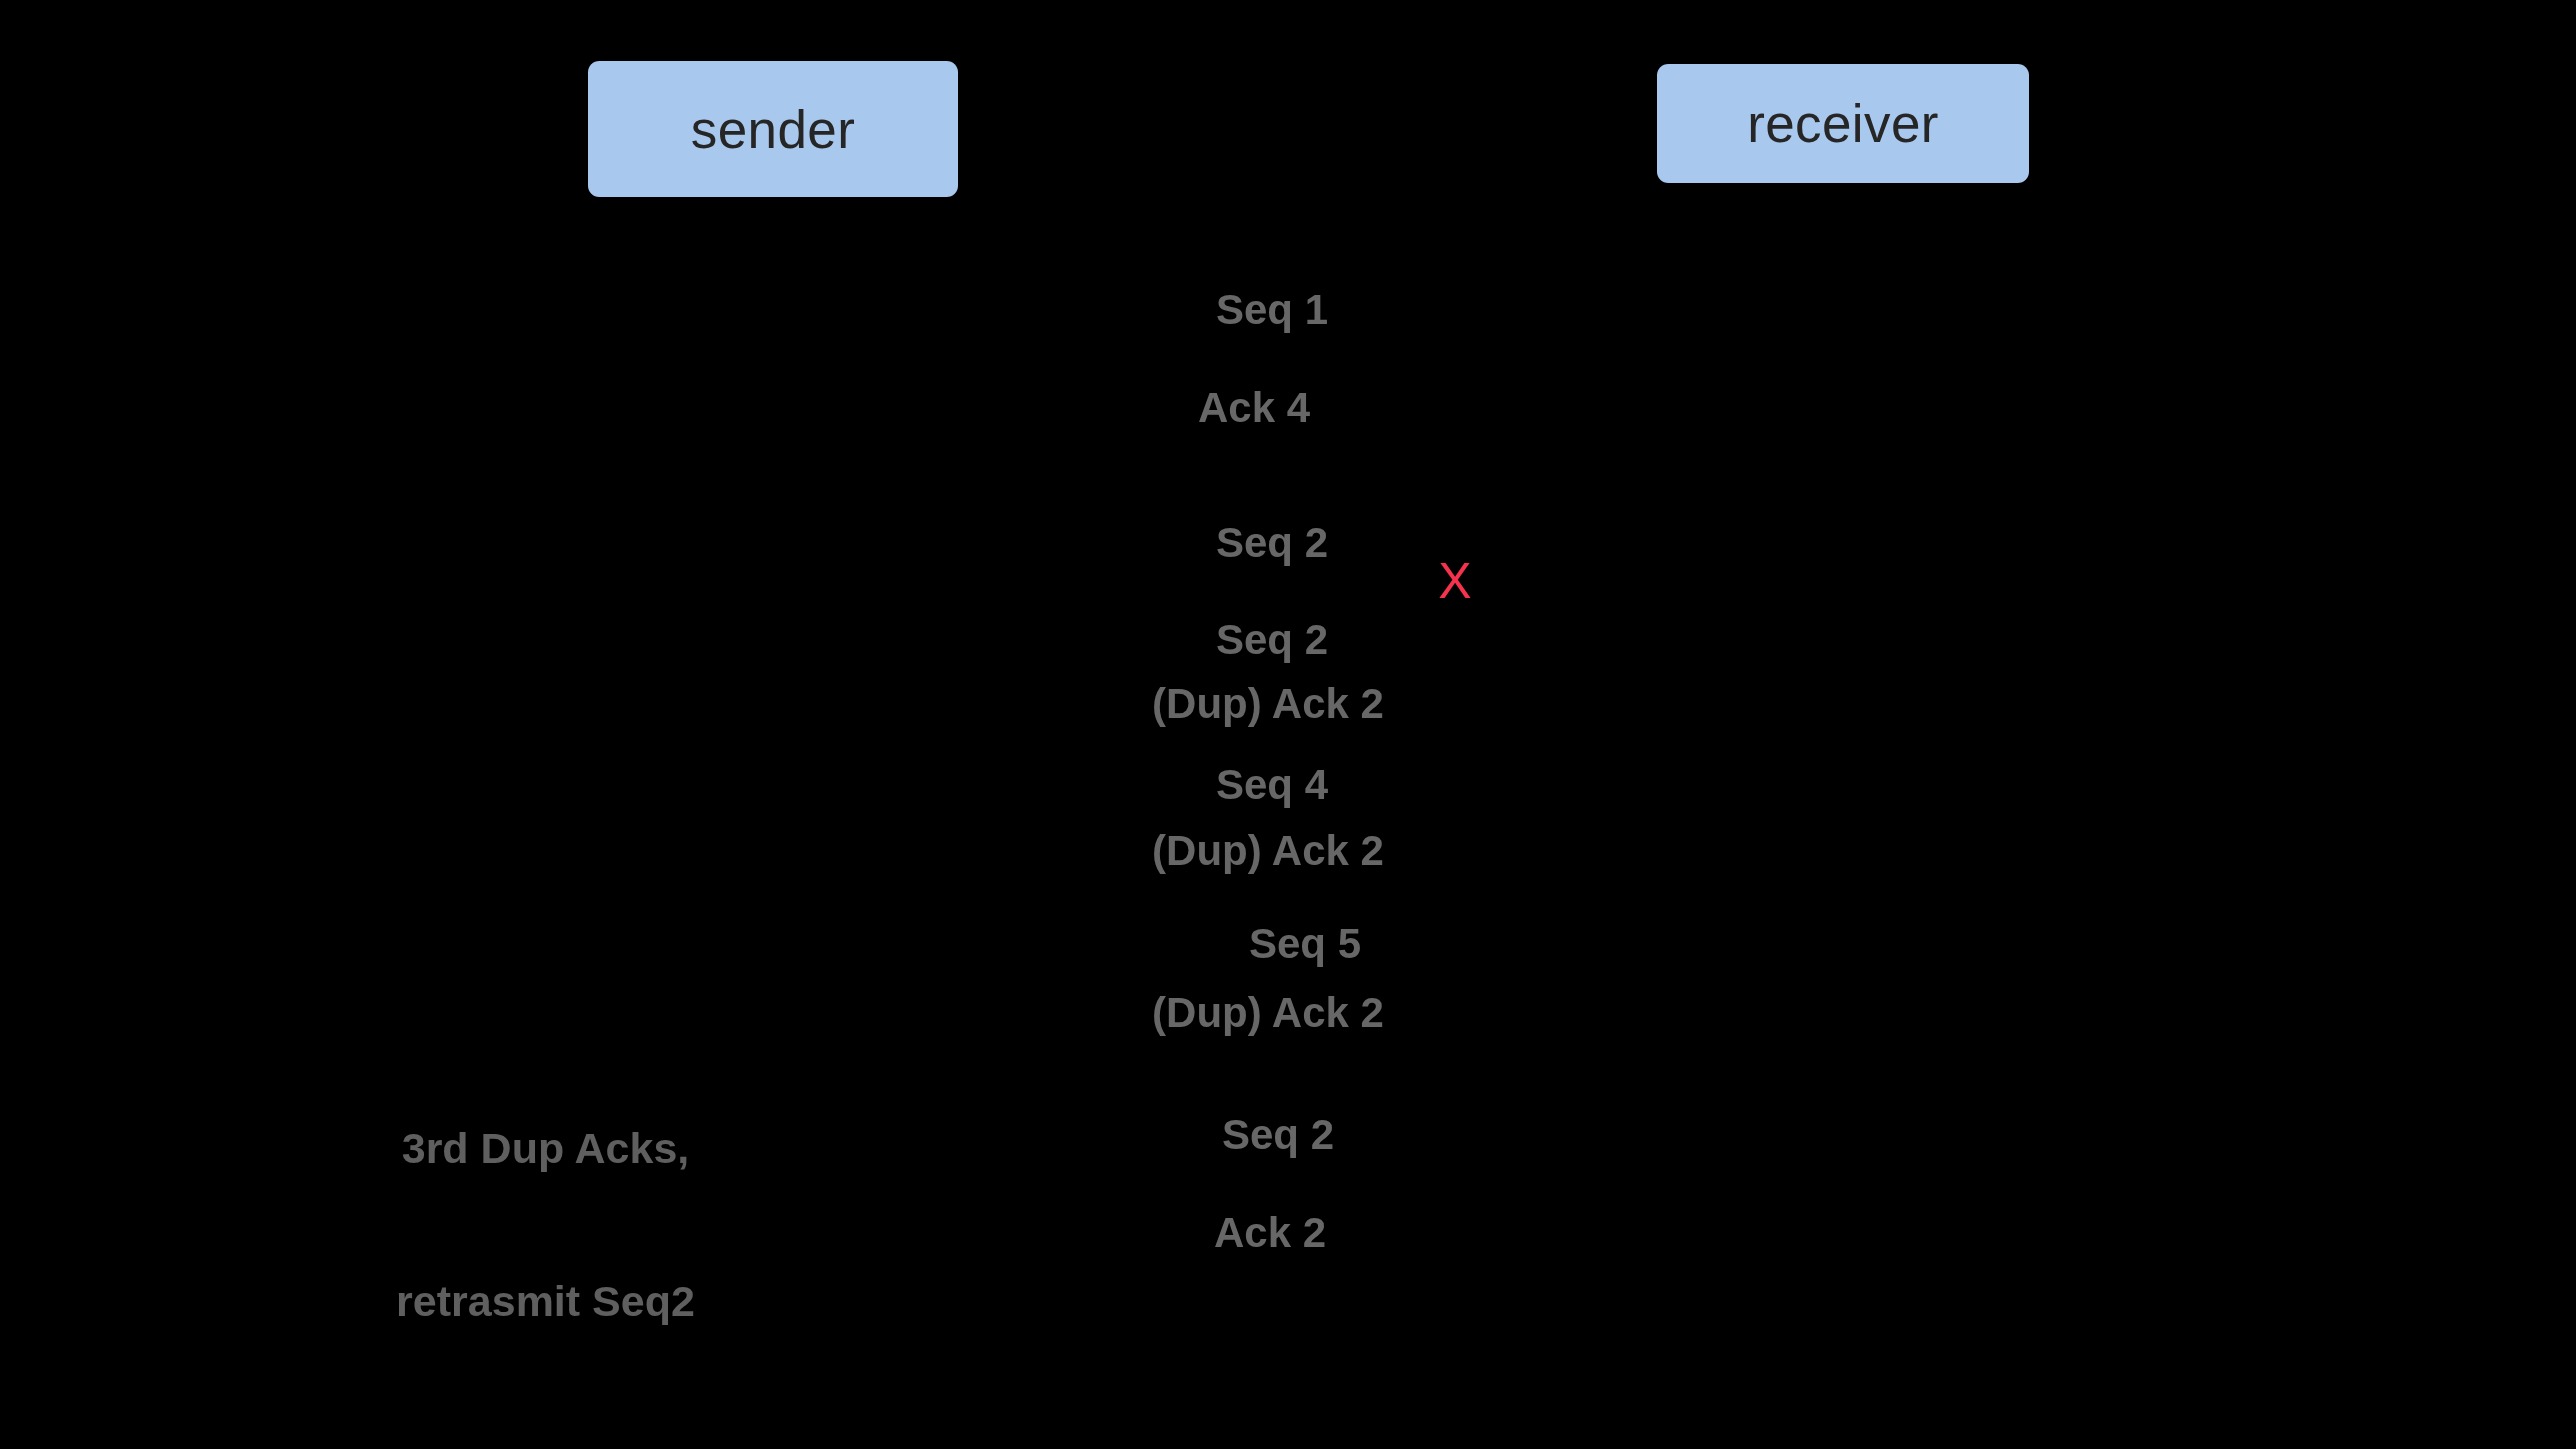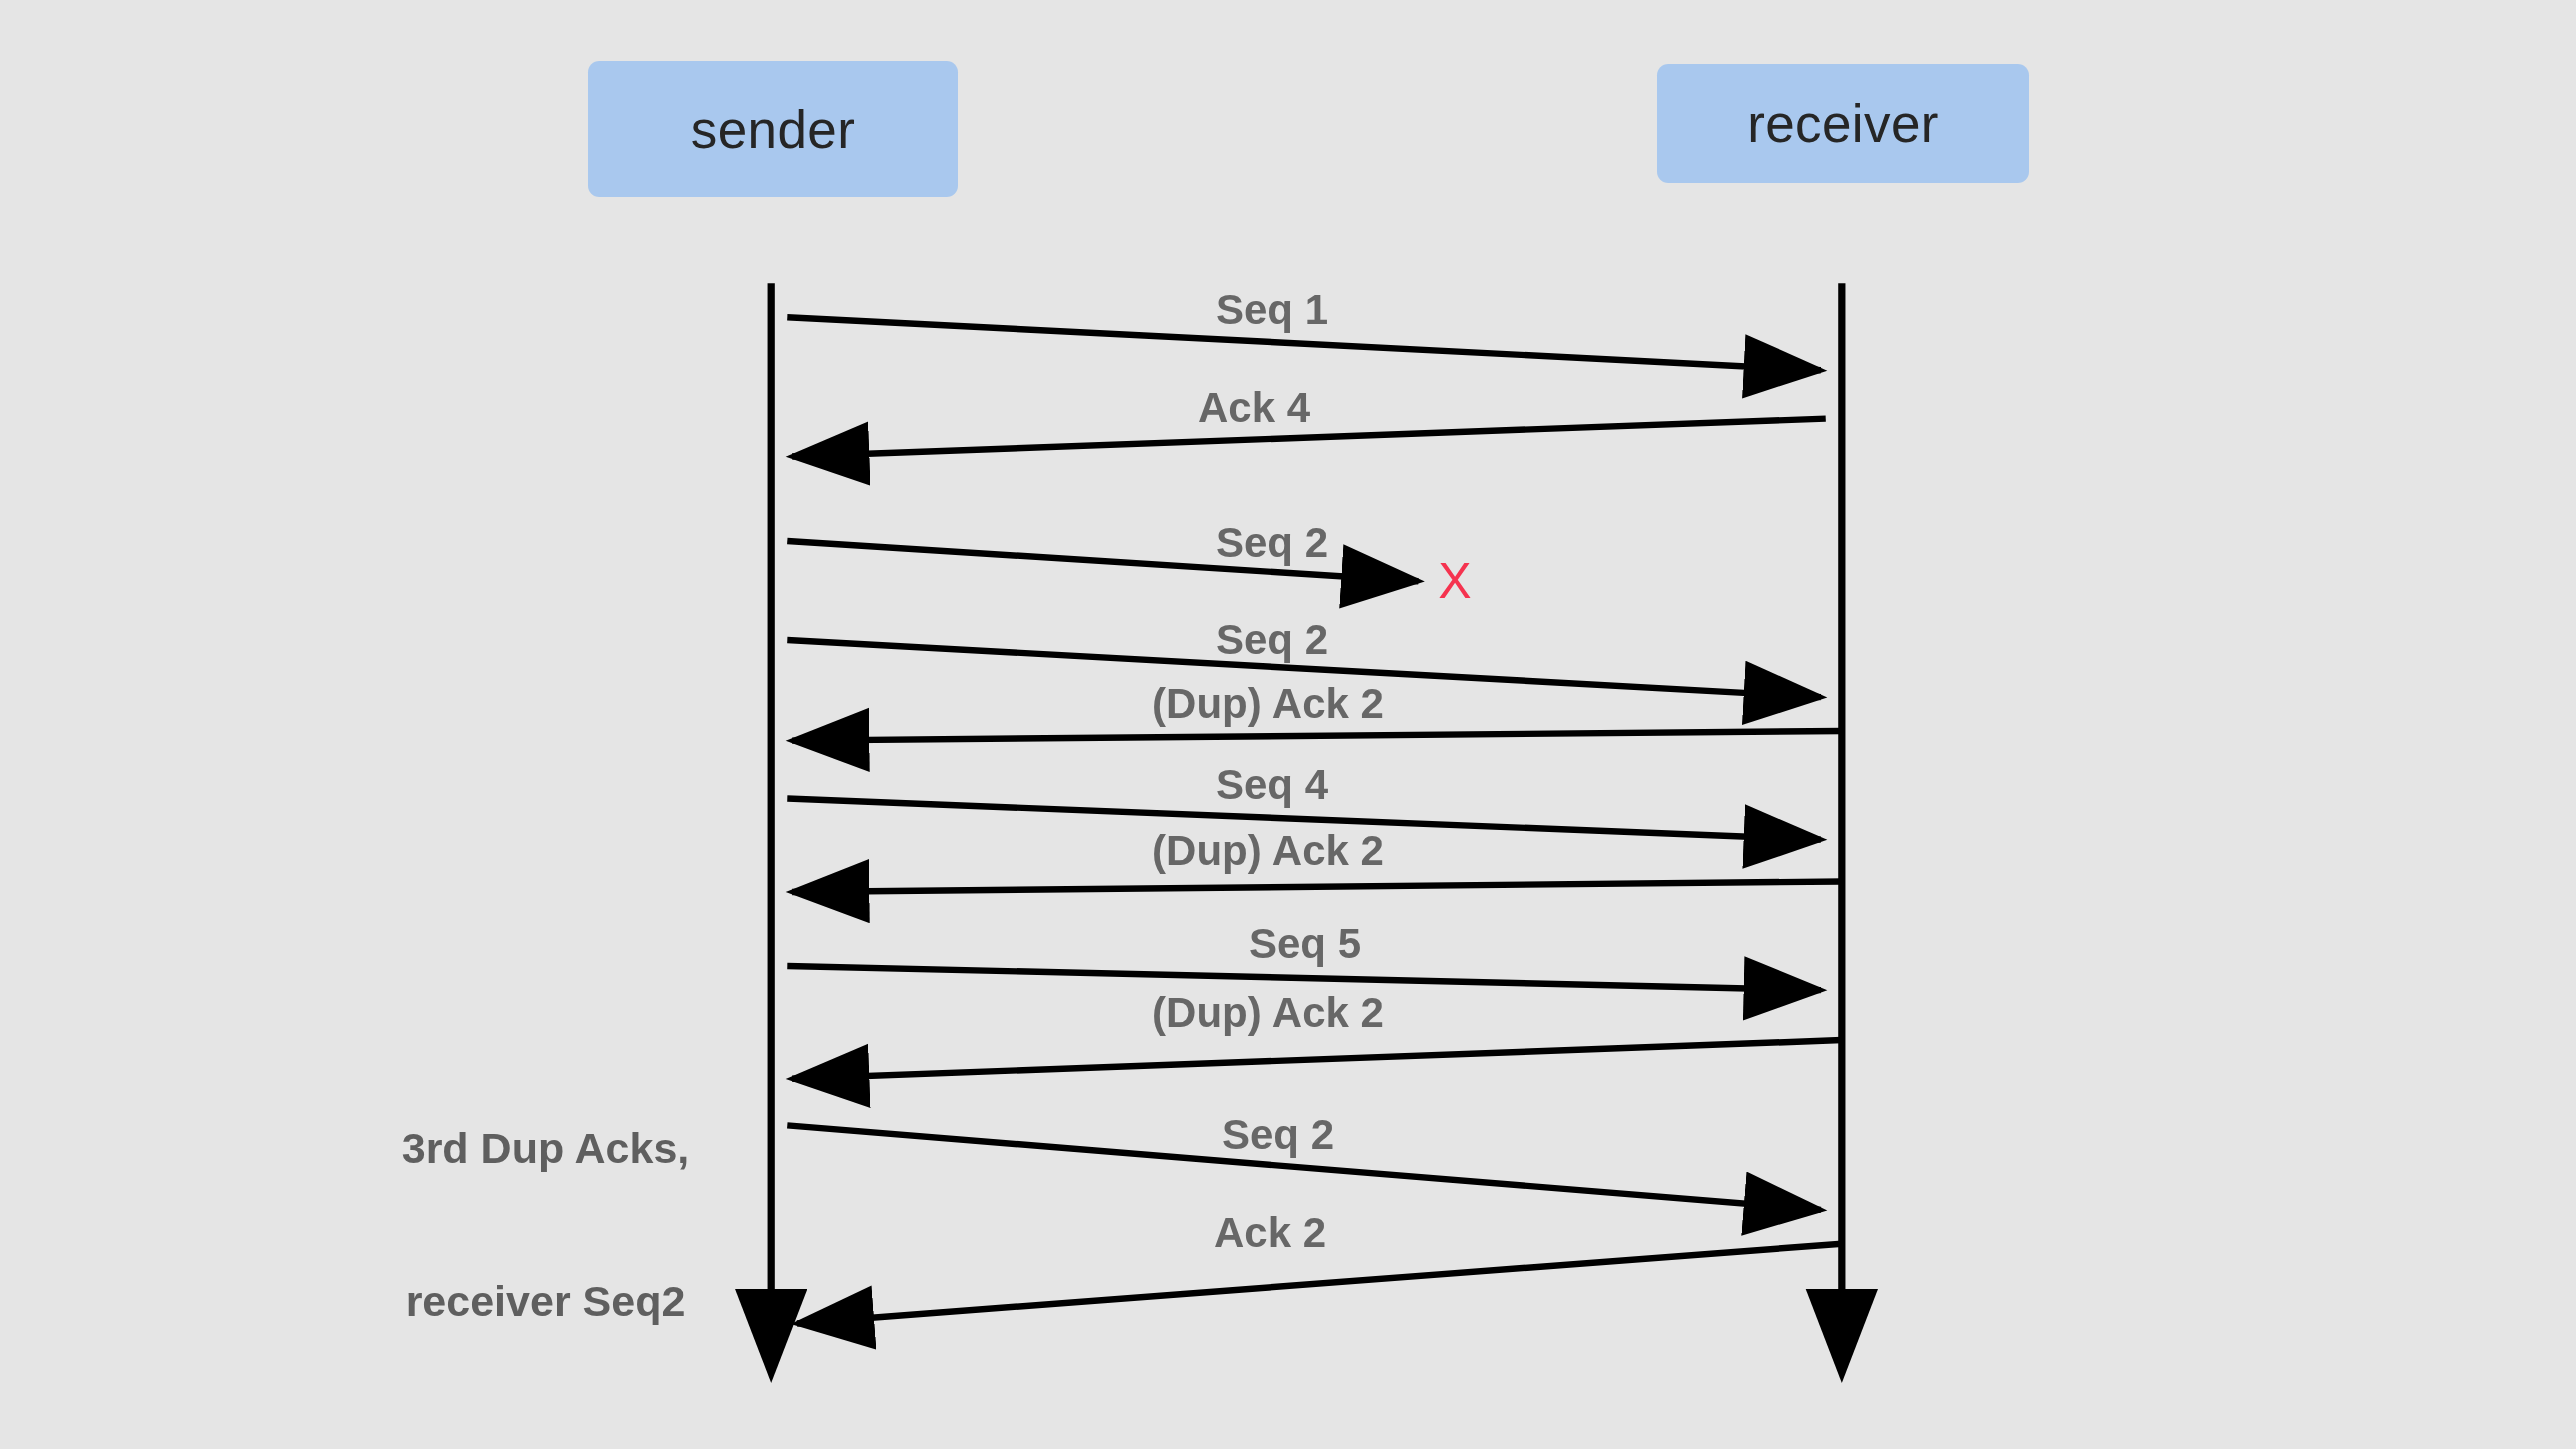--- a/index.html
+++ b/index.html
@@ -7,21 +7,21 @@
     padding: 0;
     background: #f2f6fb;
   }
   body {
     font-family: "Liberation Sans", sans-serif;
   }
   #canvas {
     position: relative;
     width: 2576px;
     height: 1449px;
-    background: #e5e5e5;
+    background: #000000;
     overflow: hidden;
   }
   .lifeline-box {
     position: absolute;
     background: #a9c8ee;
     border-radius: 11.3px;
     display: flex;
     align-items: center;
     justify-content: center;
     color: #262626;
@@ -137,17 +137,17 @@
   <div class="msg-label" style="left:1268px; top:989px;">(Dup) Ack 2</div>
 
   <div class="msg-label" style="left:1278px; top:1111px;">Seq 2</div>
 
   <div class="msg-label" style="left:1270px; top:1209px;">Ack 2</div>
 
   <div class="x-marker" style="left:1455px; top:581px;">X</div>
 
   <div class="side-note" style="left:336px; top:1022px; width:419px;">
     <div>3rd Dup Acks,</div>
-    <div>receiver Seq2</div>
+    <div>retrasmit Seq2</div>
   </div>
 
 </div>
 
 
 </body></html>

